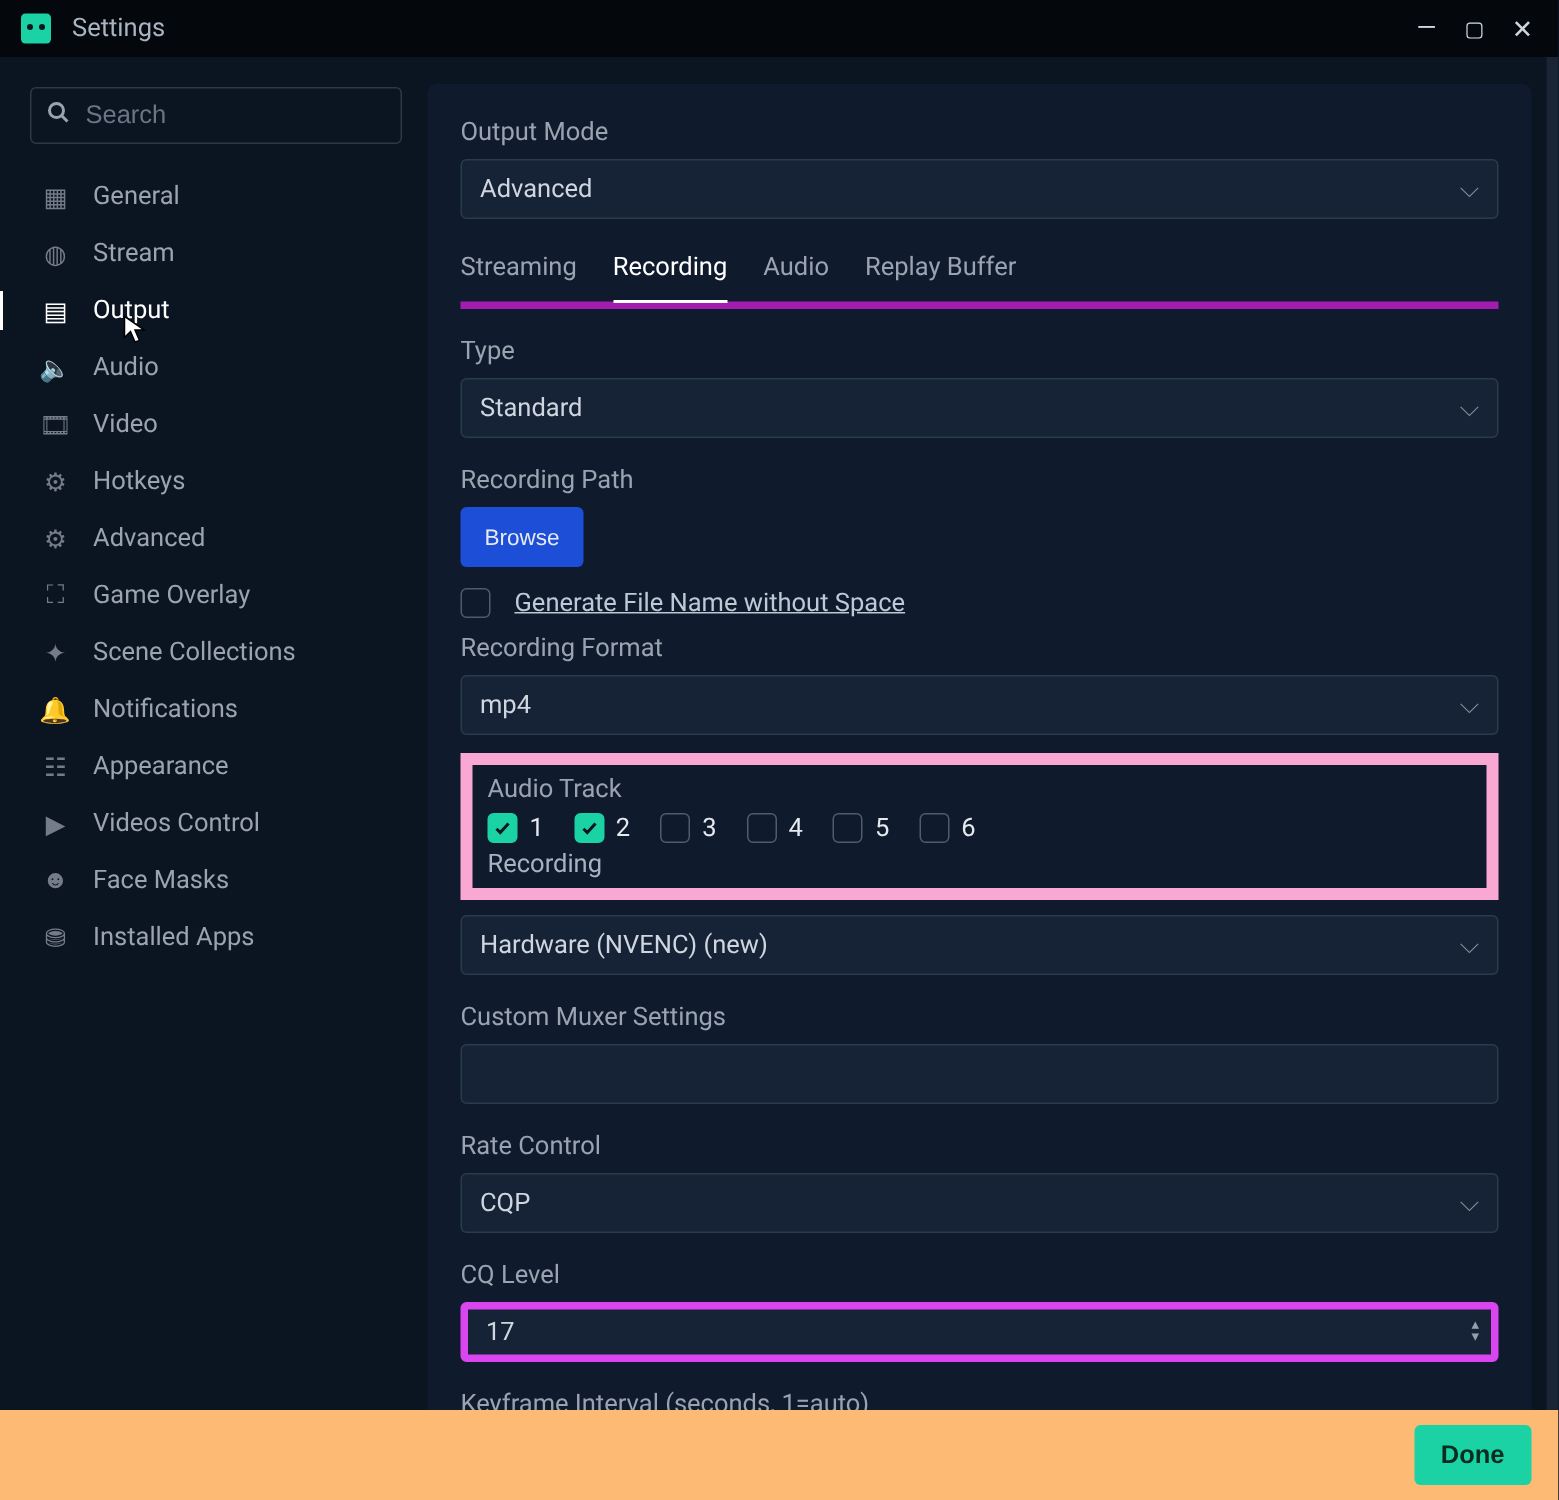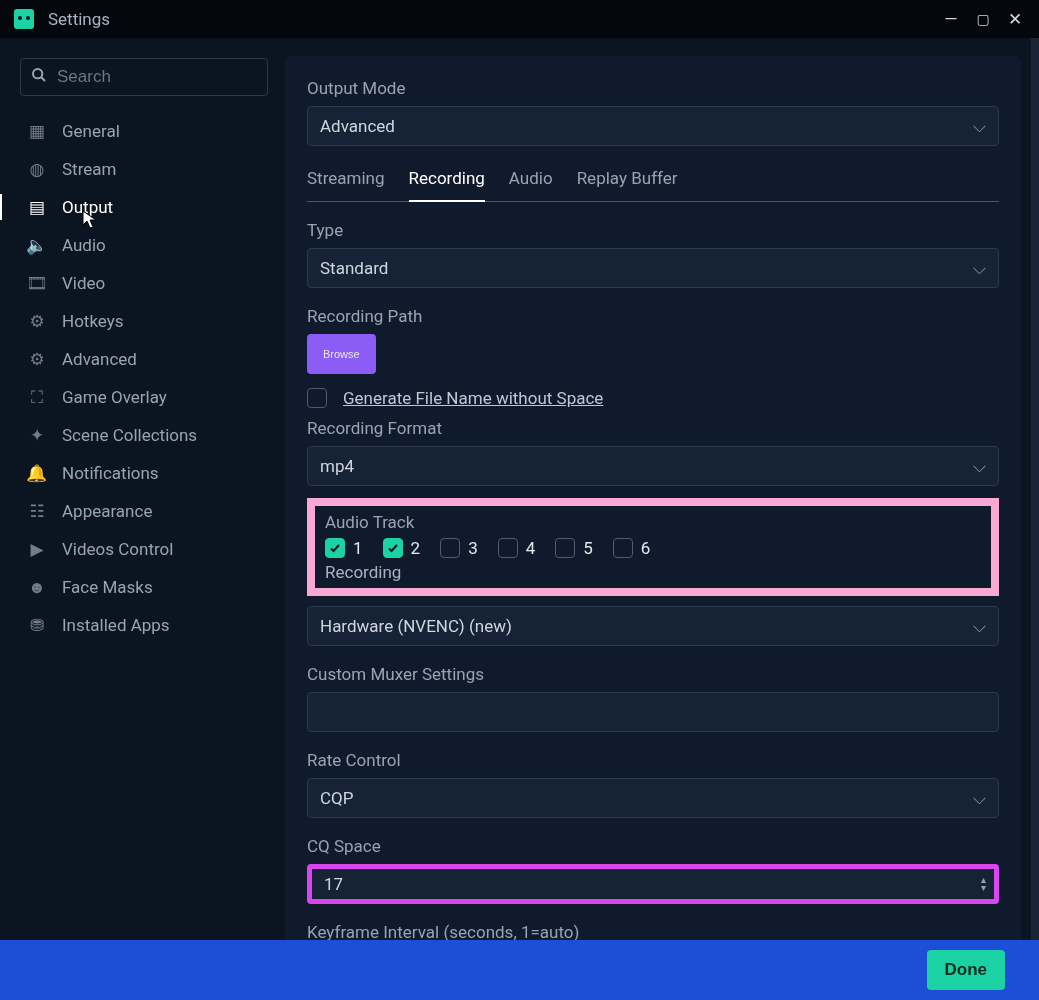--- a/index.html
+++ b/index.html
@@ -98,32 +98,32 @@
     font-size:17px;
     padding:0 12px;
     display:flex; align-items:center; justify-content:space-between;
     cursor:pointer;
   }
   .input{justify-content:flex-start;}
   .chev{color:#828c99;}
 
   .tabs{
     display:flex; gap:24px; margin:22px 0 6px 0;
-    border-bottom:1px solid #a21caf;
+    border-bottom:5px solid #a21caf;
   }
   .tab{
     font-size:17px; color:#9aa3af; padding-bottom:12px; cursor:pointer;
   }
   .tab.active{color:#fff; border-bottom:2px solid #fff; margin-bottom:-1px;}
 
   .row-path{display:flex;gap:14px;}
   .row-path .input{flex:1;}
   .btn{
-    background:#8b5cf6; color:#e7eaee; border:none; border-radius:4px;
-    height:40px; padding:0 16px; font-size:11px; cursor:pointer;
+    background:#1d4ed8; color:#e7eaee; border:none; border-radius:4px;
+    height:40px; padding:0 16px; font-size:15px; cursor:pointer;
   }
 
   .check-row{display:flex; align-items:center; gap:16px; margin-top:14px;}
   .ck{
     width:20px;height:20px;border:1px solid #4e5c71;border-radius:4px;cursor:pointer;
     display:flex;align-items:center;justify-content:center;flex-shrink:0;
   }
   .ck.on{background:#1bd2a4;border-color:#1bd2a4;color:#0b1421;}
 
   
@@ -146,23 +146,23 @@
 
   
   .scroll-track{
     position:absolute; right:0; top:38px; bottom:60px; width:8px;
     background:#192434;
   }
 
   
   .footer{
     position:absolute; left:0; right:0; bottom:0;
-    height:60px; background:#1d4ed8;
+    height:60px; background:#fdba74;
     display:flex; justify-content:flex-end; align-items:center;
-    padding-right:34px;
+    padding-right:18px;
   }
   .done-btn{
     background:#1bd2a4; color:#0b2c21; border:none; border-radius:4px;
     height:40px; padding:0 18px; font-size:17px; font-weight:600; cursor:pointer;
   }
 </style>
 </head>
 <body>
 
 <div class="titlebar">
@@ -331,21 +331,21 @@
     <div class="input">
       <span></span>
     </div>
 
     <div class="label">Rate Control</div>
     <div class="select">
       <span>CQP</span>
       <span class="chev">⌵</span>
     </div>
 
-    <div class="label">CQ Space</div>
+    <div class="label">CQ Level</div>
     <div class="spin">
       <span>17</span>
       <span class="arrows">
           <span>▴</span>
           <span>▾</span>
         </span>
     </div>
 
     <div class="label">Keyframe Interval (seconds, 1=auto)</div>
 

